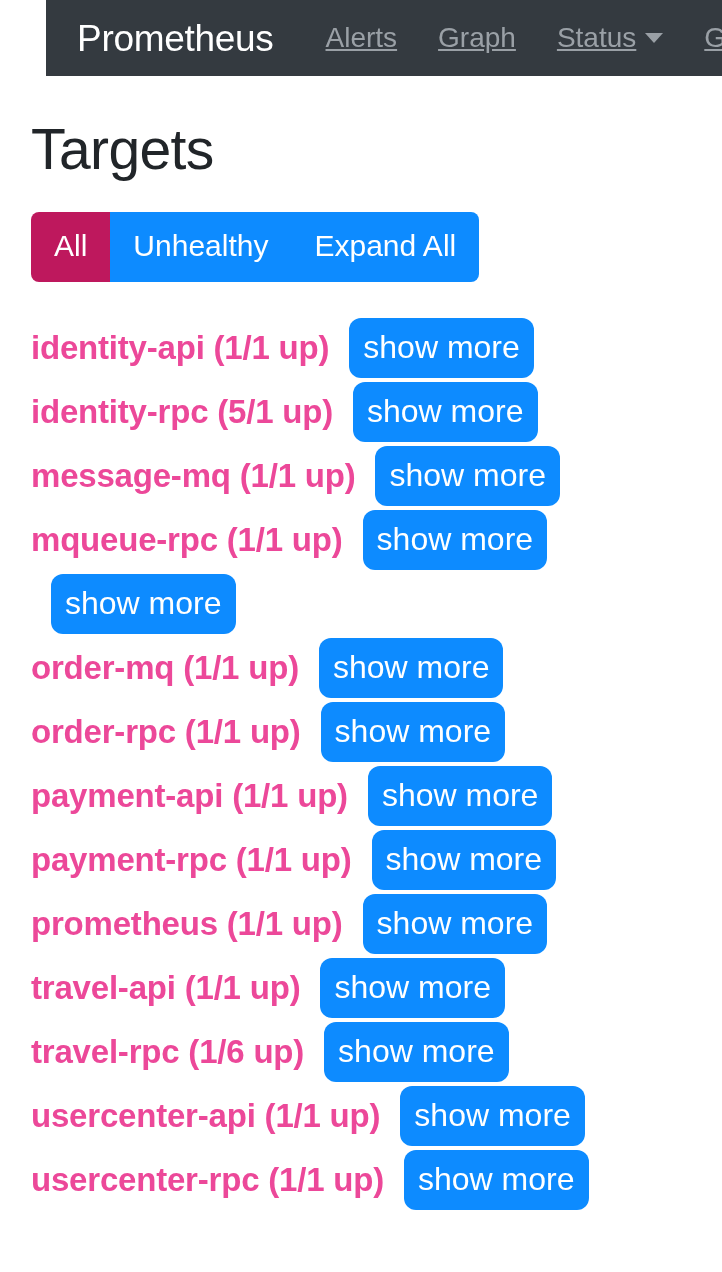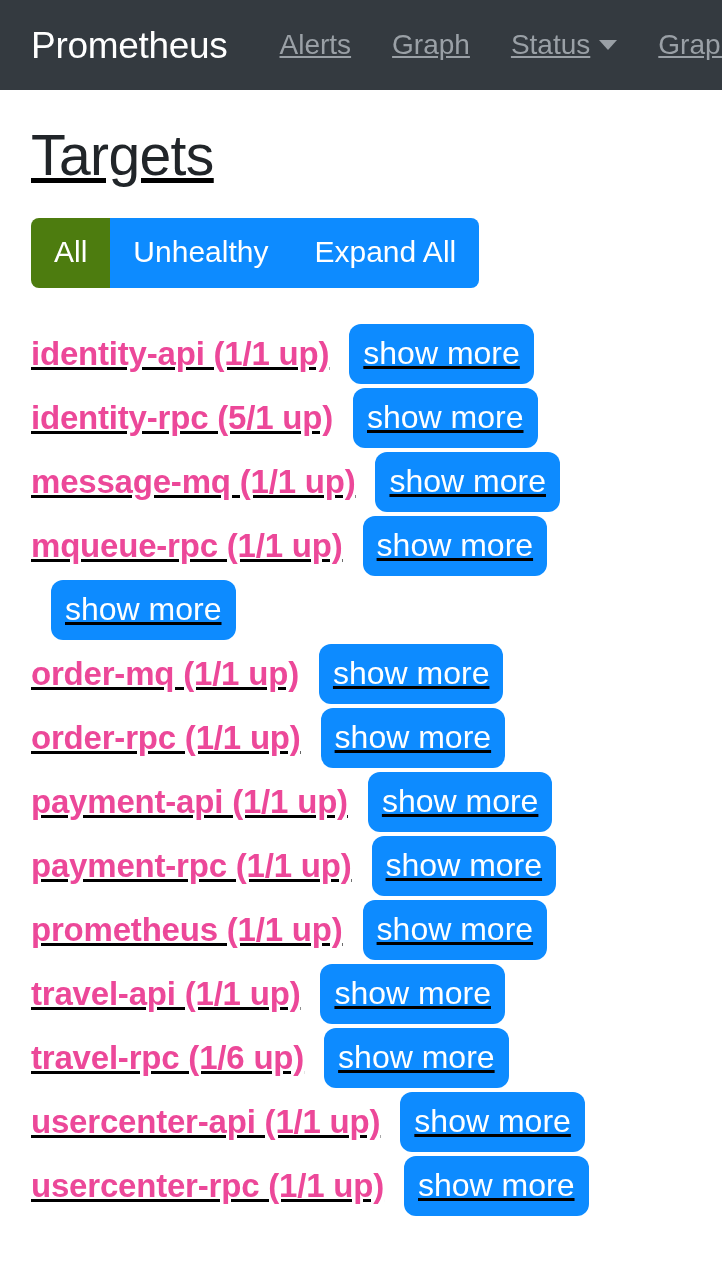--- a/index.html
+++ b/index.html
@@ -8,27 +8,28 @@
     padding: 0;
     width: 722px;
     height: 1272px;
     background: #ffffff;
     font-family: "Liberation Sans", sans-serif;
     overflow: hidden;
   }
 
   
   .navbar {
-    height: 90px;
+    height: 76px;
     background: #343a40;
     display: flex;
     align-items: center;
     padding-left: 31px;
     white-space: nowrap;
     overflow: hidden;
+    margin-left: 46px;
   }
   .navbar-brand {
     color: #ffffff;
     font-size: 37px;
     font-weight: 400;
     letter-spacing: -0.3px;
     margin-right: 52px;
     line-height: 1;
   }
   .nav-links {
@@ -49,22 +50,21 @@
     width: 0;
     height: 0;
     margin-left: 9px;
     border-left: 9px solid transparent;
     border-right: 9px solid transparent;
     border-top: 10px solid #9aa0a6;
   }
 
   
   .content {
-    padding: 0 31px;
-    text-decoration: underline;
+    padding: 8px 31px;
   }
   .page-title {
     font-size: 57px;
     font-weight: 400;
     color: #212529;
     margin: 0;
     padding-top: 34px;
     letter-spacing: -0.6px;
     line-height: 1.1;
   }
@@ -81,21 +81,21 @@
     color: #ffffff;
     border: none;
     font-family: "Liberation Sans", sans-serif;
     font-size: 30px;
     line-height: 1;
     padding: 19px 23px 21px 23px;
     cursor: pointer;
     white-space: nowrap;
   }
   .btn-group .btn.active {
-    background: #4d7c0f;
+    background: #be185d;
   }
 
   
   .targets-list {
     margin-top: 34px;
   }
   .target-row {
     display: flex;
     align-items: center;
     height: 64px;

